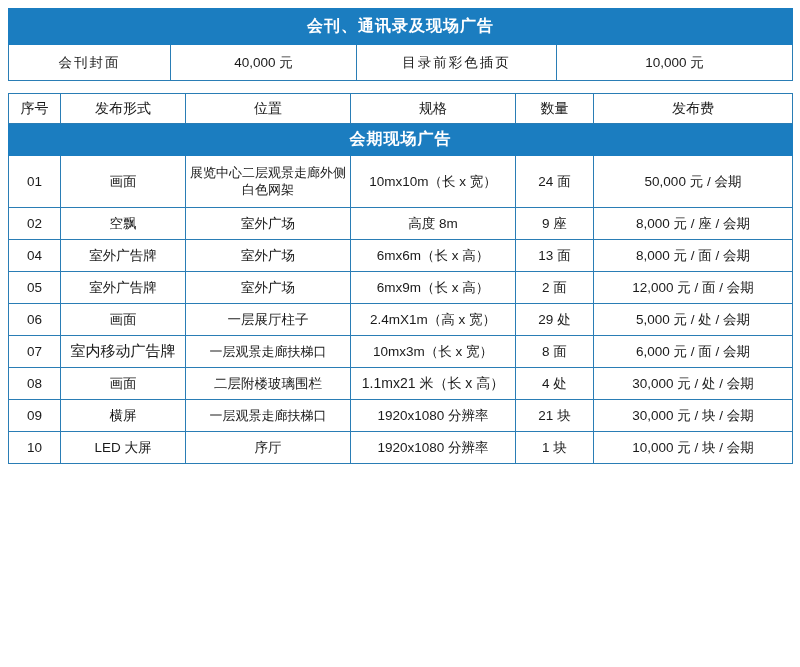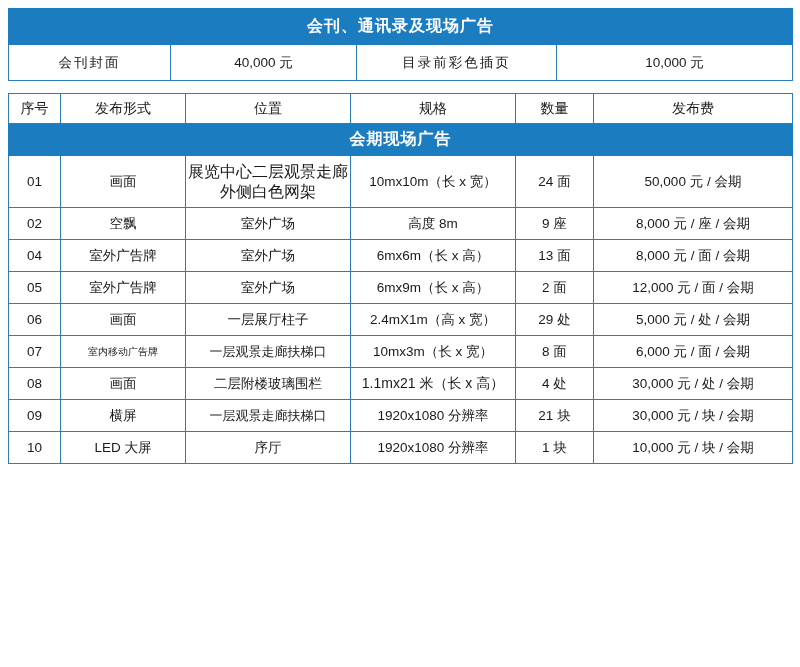--- a/index.html
+++ b/index.html
@@ -46,21 +46,21 @@
   
   #t2 thead td {
     height: 30px;
     font-size: 14px;
     font-weight: normal;
     margin-top: 44px;
   }
   #t2 tbody td { height: 32px; }
   #t2 .two-line {
     line-height: 1.25;
-    font-size: 16px;
+    font-size: 13px;
   }
   .nowrap { white-space: nowrap; }
 </style>
 </head>
 <body>
 
 <div class="page">
 
   <table id="t1">
     <colgroup>
@@ -144,21 +144,21 @@
       <tr>
         <td>06</td>
         <td>画面</td>
         <td>一层展厅柱子</td>
         <td class="nowrap">2.4mX1m（高 x 宽）</td>
         <td>29 处</td>
         <td class="nowrap">5,000 元 / 处 / 会期</td>
       </tr>
       <tr>
         <td>07</td>
-        <td style="font-size:10px">室内移动广告牌</td>
+        <td style="font-size:15px">室内移动广告牌</td>
         <td style="font-size:13px">一层观景走廊扶梯口</td>
         <td class="nowrap">10mx3m（长 x 宽）</td>
         <td>8 面</td>
         <td class="nowrap">6,000 元 / 面 / 会期</td>
       </tr>
       <tr>
         <td>08</td>
         <td>画面</td>
         <td>二层附楼玻璃围栏</td>
         <td class="nowrap" style="font-size:14px">1.1mx21 米（长 x 高）</td>

